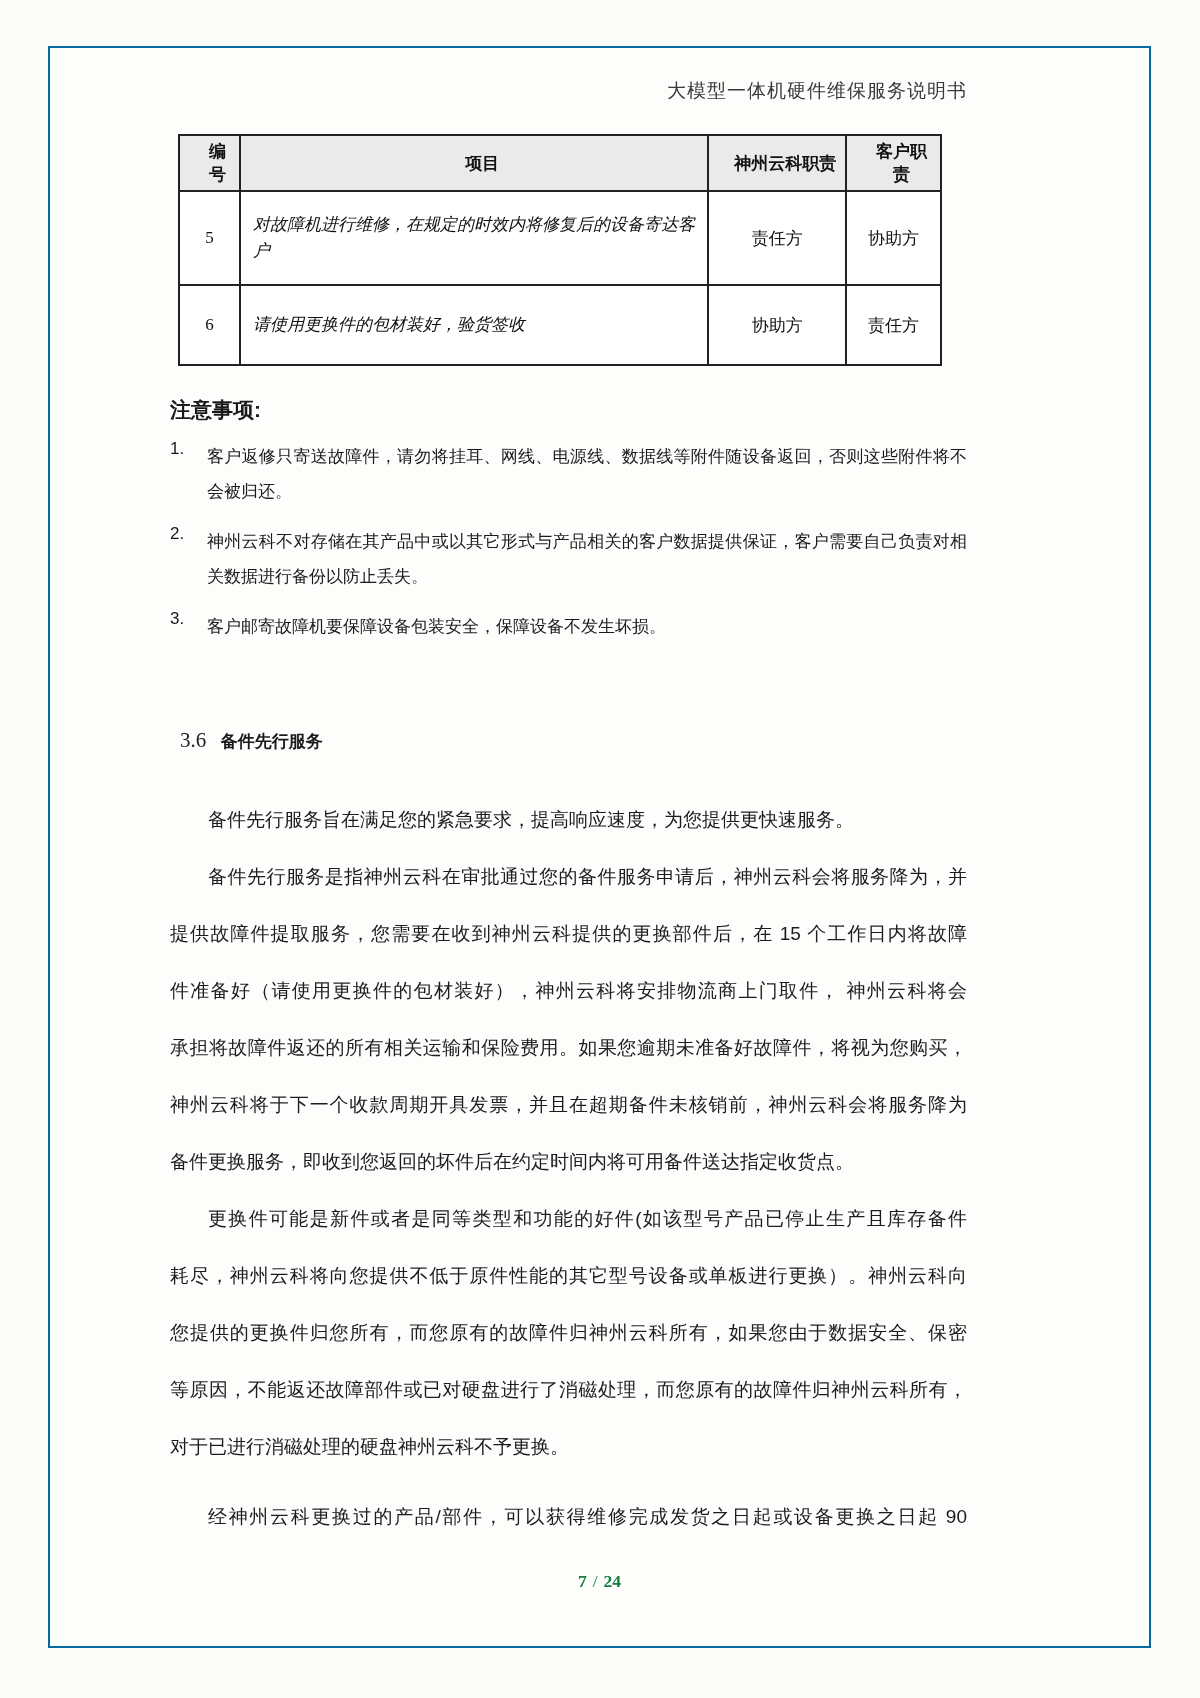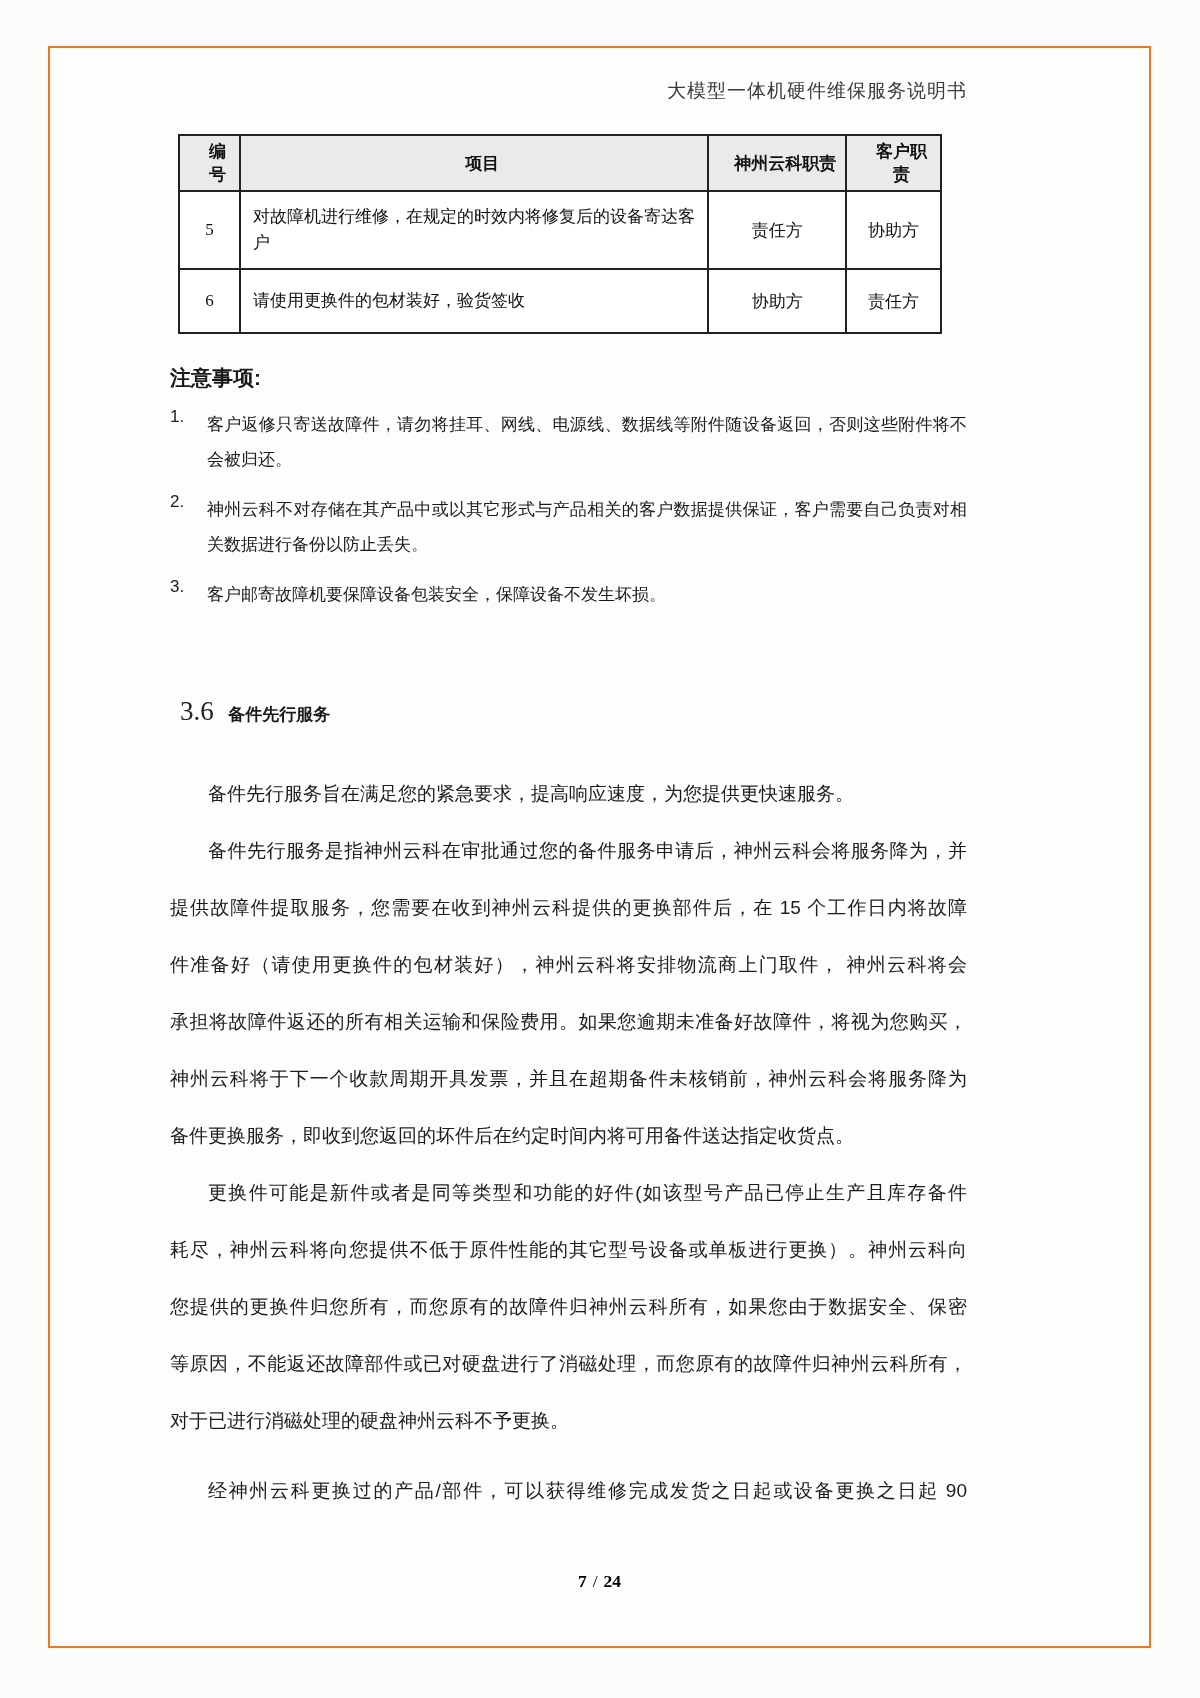--- a/index.html
+++ b/index.html
@@ -6,21 +6,21 @@
   body{
     width:1200px;height:1698px;
     background:#fbfbf9;
     font-family:"Liberation Sans", sans-serif;
     color:#1a1a1a;
     position:relative;
   }
   .frame{
     position:absolute;left:48px;top:46px;
     width:1103px;height:1602px;
-    border:2px solid #f97316;
+    border:2px solid #0369a1;
     box-sizing:border-box;
     background:#fdfdfc;
   }
   
   .doc-header{
     margin:30px 184px 0 120px;
     width:797px;
     text-align:right;
     font-family:"Liberation Serif", serif;
     font-size:19px;
@@ -43,22 +43,23 @@
   }
   .resp-table th{
     background:#eaeaea;
     font-weight:bold;
     height:42px;
     padding-left:24px;
   }
   .resp-table td{background:#fff;}
   .resp-table td.item{
     text-align:left;
-    padding:12px 12px;
+    padding:20px 12px;
     line-height:26px;
+    font-style:italic;
   }
   .row-tall td{height:48px;}
   .row-short td{height:38px;}
   
   .notes-title{
     margin:30px 0 0 120px;
     font-size:21px;
     font-weight:bold;
   }
   .note-item{
@@ -76,21 +77,21 @@
     font-size:17px;
     line-height:35px;
     text-align:justify;
   }
   
   .section-heading{
     margin:84px 0 0 130px;
   }
   .sec-num{
     font-family:"Liberation Serif", serif;
-    font-size:27px;
+    font-size:21px;
     color:#222;
   }
   .sec-title{
     font-size:17px;
     font-weight:bold;
     margin-left:10px;
   }
   
   .body-block{margin-top:38px;}
   .bline{
@@ -105,21 +106,21 @@
   .nl{text-align:left;}
   .ind{text-indent:2em;}
   .gap{margin-top:13px;}
   
   .footer{
     position:absolute;left:0;right:0;bottom:54px;
     text-align:center;
     font-family:"Liberation Serif", serif;
     font-weight:bold;
     font-size:17.5px;
-    color:#000000;
+    color:#15803d;
   }
   .footer .sep{font-weight:normal;padding:0 6px;}
 </style>
 </head>
 <body>
 
 <div class="frame">
 
   <div class="doc-header">
     <span>大模型一体机硬件维保服务说明书</span>

